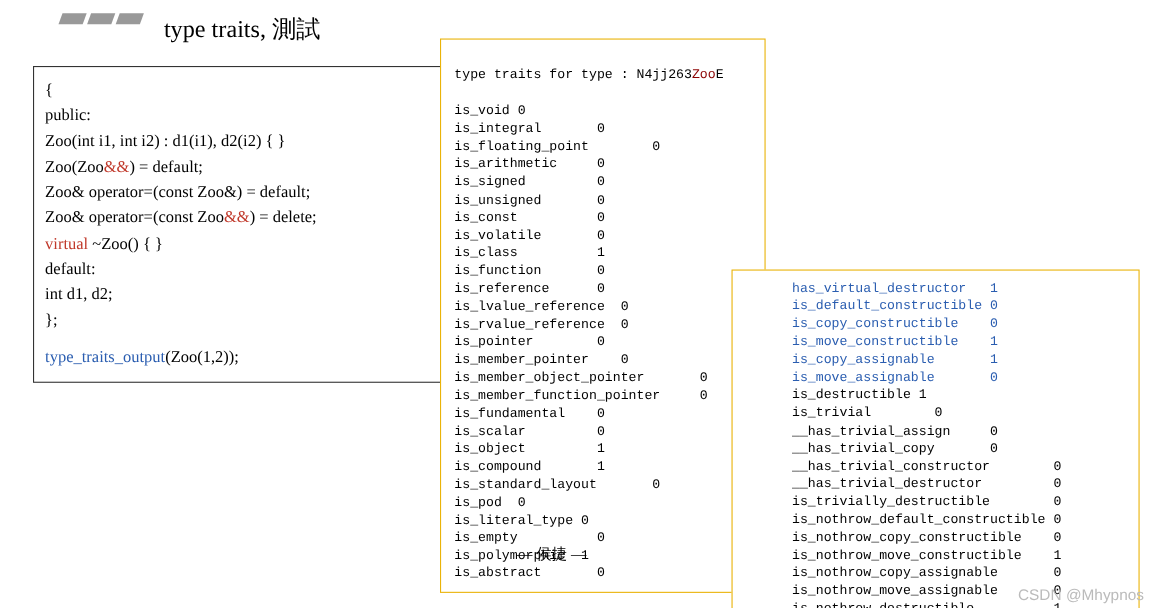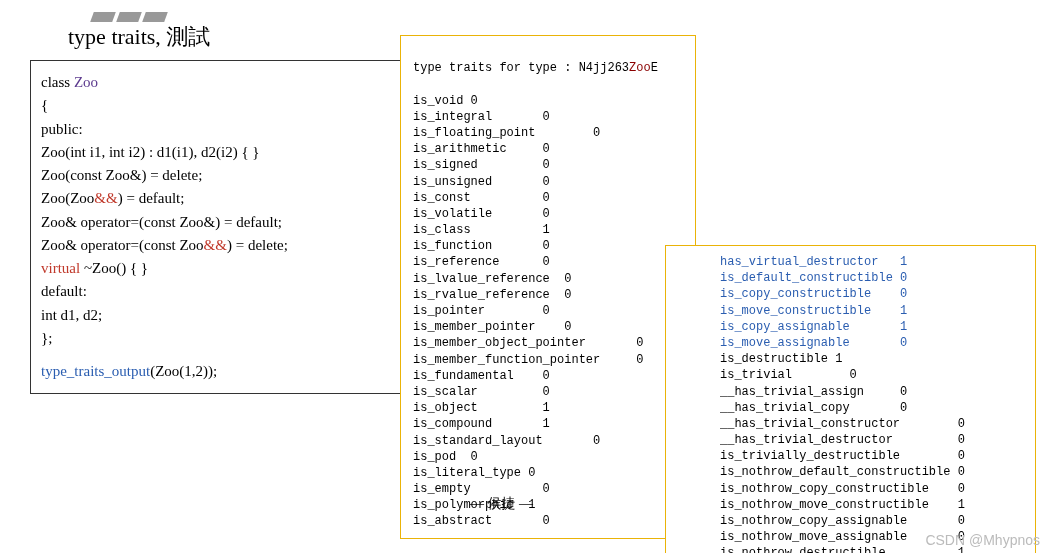--- a/index.html
+++ b/index.html
@@ -7,24 +7,22 @@
       padding: 0;
       font-family: "Times New Roman", serif;
       background: #fff;
       position: relative;
       width: 1050px;
       height: 553px;
     }
     .header {
       position: absolute;
       top: 12px;
-      left: 68px;
+      left: 55px;
       display: flex;
-      align-items: center;
-      flex-direction: column;
     }
     .bars {
       display: flex;
       gap: 4px;
       margin-right: 20px;
     }
     .bars span {
       display: inline-block;
       width: 22px;
       height: 10px;
@@ -105,25 +103,23 @@
 <div class="header">
   <div class="bars">
     <span></span>
       <span></span>
       <span></span>
   </div>
   <span class="title">type traits, 測試</span>
 </div>
 
 <div class="code-box">
-  <div><span>class </span><span class="purple">Zoo</span></div>
   <div>{</div>
   <div>public:</div>
   <div>  Zoo(int i1, int i2) : d1(i1), d2(i2) {  }</div>
-  <div>  Zoo(const Zoo&amp;) = delete;</div>
   <div><span>  Zoo(Zoo</span><span class="red">&amp;&amp;</span><span>) = default;</span></div>
   <div>  Zoo&amp; operator=(const Zoo&amp;) = default;</div>
   <div><span>  Zoo&amp; operator=(const Zoo</span><span class="red">&amp;&amp;</span><span>) = delete;</span></div>
   <div><span class="red">  virtual </span><span>~Zoo() {    }</span></div>
   <div>default:</div>
   <div>  int d1, d2;</div>
   <div>};</div>
   <div style="height:10px"></div>
   <div><span class="blue">type_traits_output</span><span>(Zoo(1,2));</span></div>
 </div>

